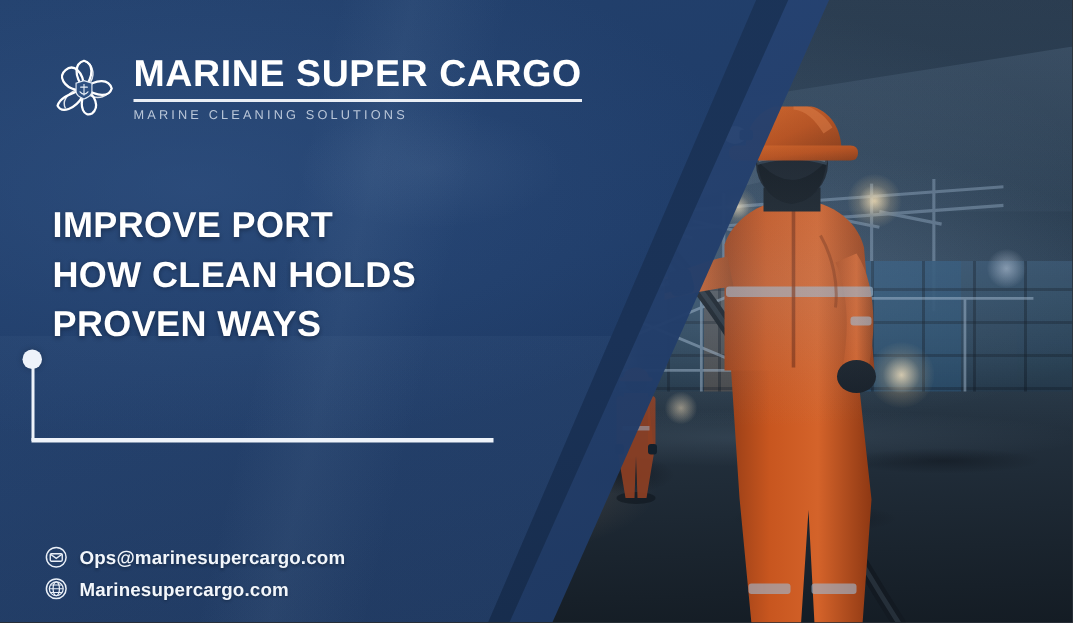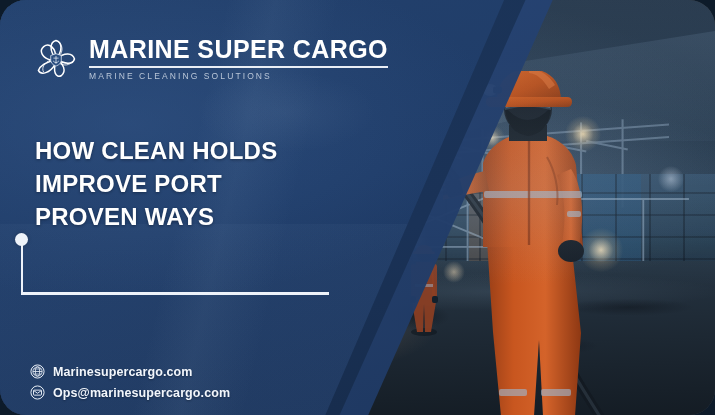--- a/index.html
+++ b/index.html
@@ -9,21 +9,20 @@
     background:#0d1b2a;
     overflow:hidden;
   }
 
   #banner {
     position:relative;
     width:715px;
     height:415px;
     overflow:hidden;
     background:#404040;
-    border-radius:26px;
   }
 
   
   #photo {
     position:absolute;
     inset:0;
     background:
       
       radial-gradient(ellipse 60% 55% at 62% 38%, rgba(120,150,185,.20), rgba(8,16,28,.0) 70%),
       
@@ -391,47 +390,47 @@
         </g>
       </svg>
       <div id="logo-text">
         <div id="brand">MARINE SUPER CARGO</div>
         <div id="brand-rule"></div>
         <div id="tagline">MARINE CLEANING SOLUTIONS</div>
       </div>
     </div>
 
     <div id="headline">
+      <div>IMPROVE PORT</div>
       <div>HOW CLEAN HOLDS</div>
-      <div>IMPROVE PORT</div>
       <div>PROVEN WAYS</div>
     </div>
 
     <div id="accent-dot"></div>
     <div id="accent-v"></div>
     <div id="accent-h"></div>
 
     <div id="contacts">
+
+      <div class="contact-row">
+        <svg class="contact-ico" viewBox="0 0 24 24">
+          <circle cx="12" cy="12" r="10.5" fill="none" stroke="#e9eff7" stroke-width="1.6"></circle>
+          <rect x="5.6" y="8.2" width="12.8" height="8" rx="1.2" fill="none" stroke="#e9eff7" stroke-width="1.5"></rect>
+          <path d="M5.8 8.8 L12 13.2 L18.2 8.8" fill="none" stroke="#e9eff7" stroke-width="1.5"></path>
+        </svg>
+        <span class="contact-txt">Ops@marinesupercargo.com</span>
+      </div>
 
       <div class="contact-row">
         <svg class="contact-ico" viewBox="0 0 24 24">
           <circle cx="12" cy="12" r="10.5" fill="none" stroke="#e9eff7" stroke-width="1.6"></circle>
           <circle cx="12" cy="12" r="7.4" fill="none" stroke="#e9eff7" stroke-width="1.3"></circle>
           <ellipse cx="12" cy="12" rx="3.4" ry="7.4" fill="none" stroke="#e9eff7" stroke-width="1.3"></ellipse>
           <line x1="4.6" y1="12" x2="19.4" y2="12" stroke="#e9eff7" stroke-width="1.3"></line>
           <line x1="5.7" y1="8" x2="18.3" y2="8" stroke="#e9eff7" stroke-width="1.1"></line>
           <line x1="5.7" y1="16" x2="18.3" y2="16" stroke="#e9eff7" stroke-width="1.1"></line>
         </svg>
         <span class="contact-txt">Marinesupercargo.com</span>
       </div>
 
-      <div class="contact-row">
-        <svg class="contact-ico" viewBox="0 0 24 24">
-          <circle cx="12" cy="12" r="10.5" fill="none" stroke="#e9eff7" stroke-width="1.6"></circle>
-          <rect x="5.6" y="8.2" width="12.8" height="8" rx="1.2" fill="none" stroke="#e9eff7" stroke-width="1.5"></rect>
-          <path d="M5.8 8.8 L12 13.2 L18.2 8.8" fill="none" stroke="#e9eff7" stroke-width="1.5"></path>
-        </svg>
-        <span class="contact-txt">Ops@marinesupercargo.com</span>
-      </div>
-
     </div>
   </div>
 </div>
 
 </body></html>

